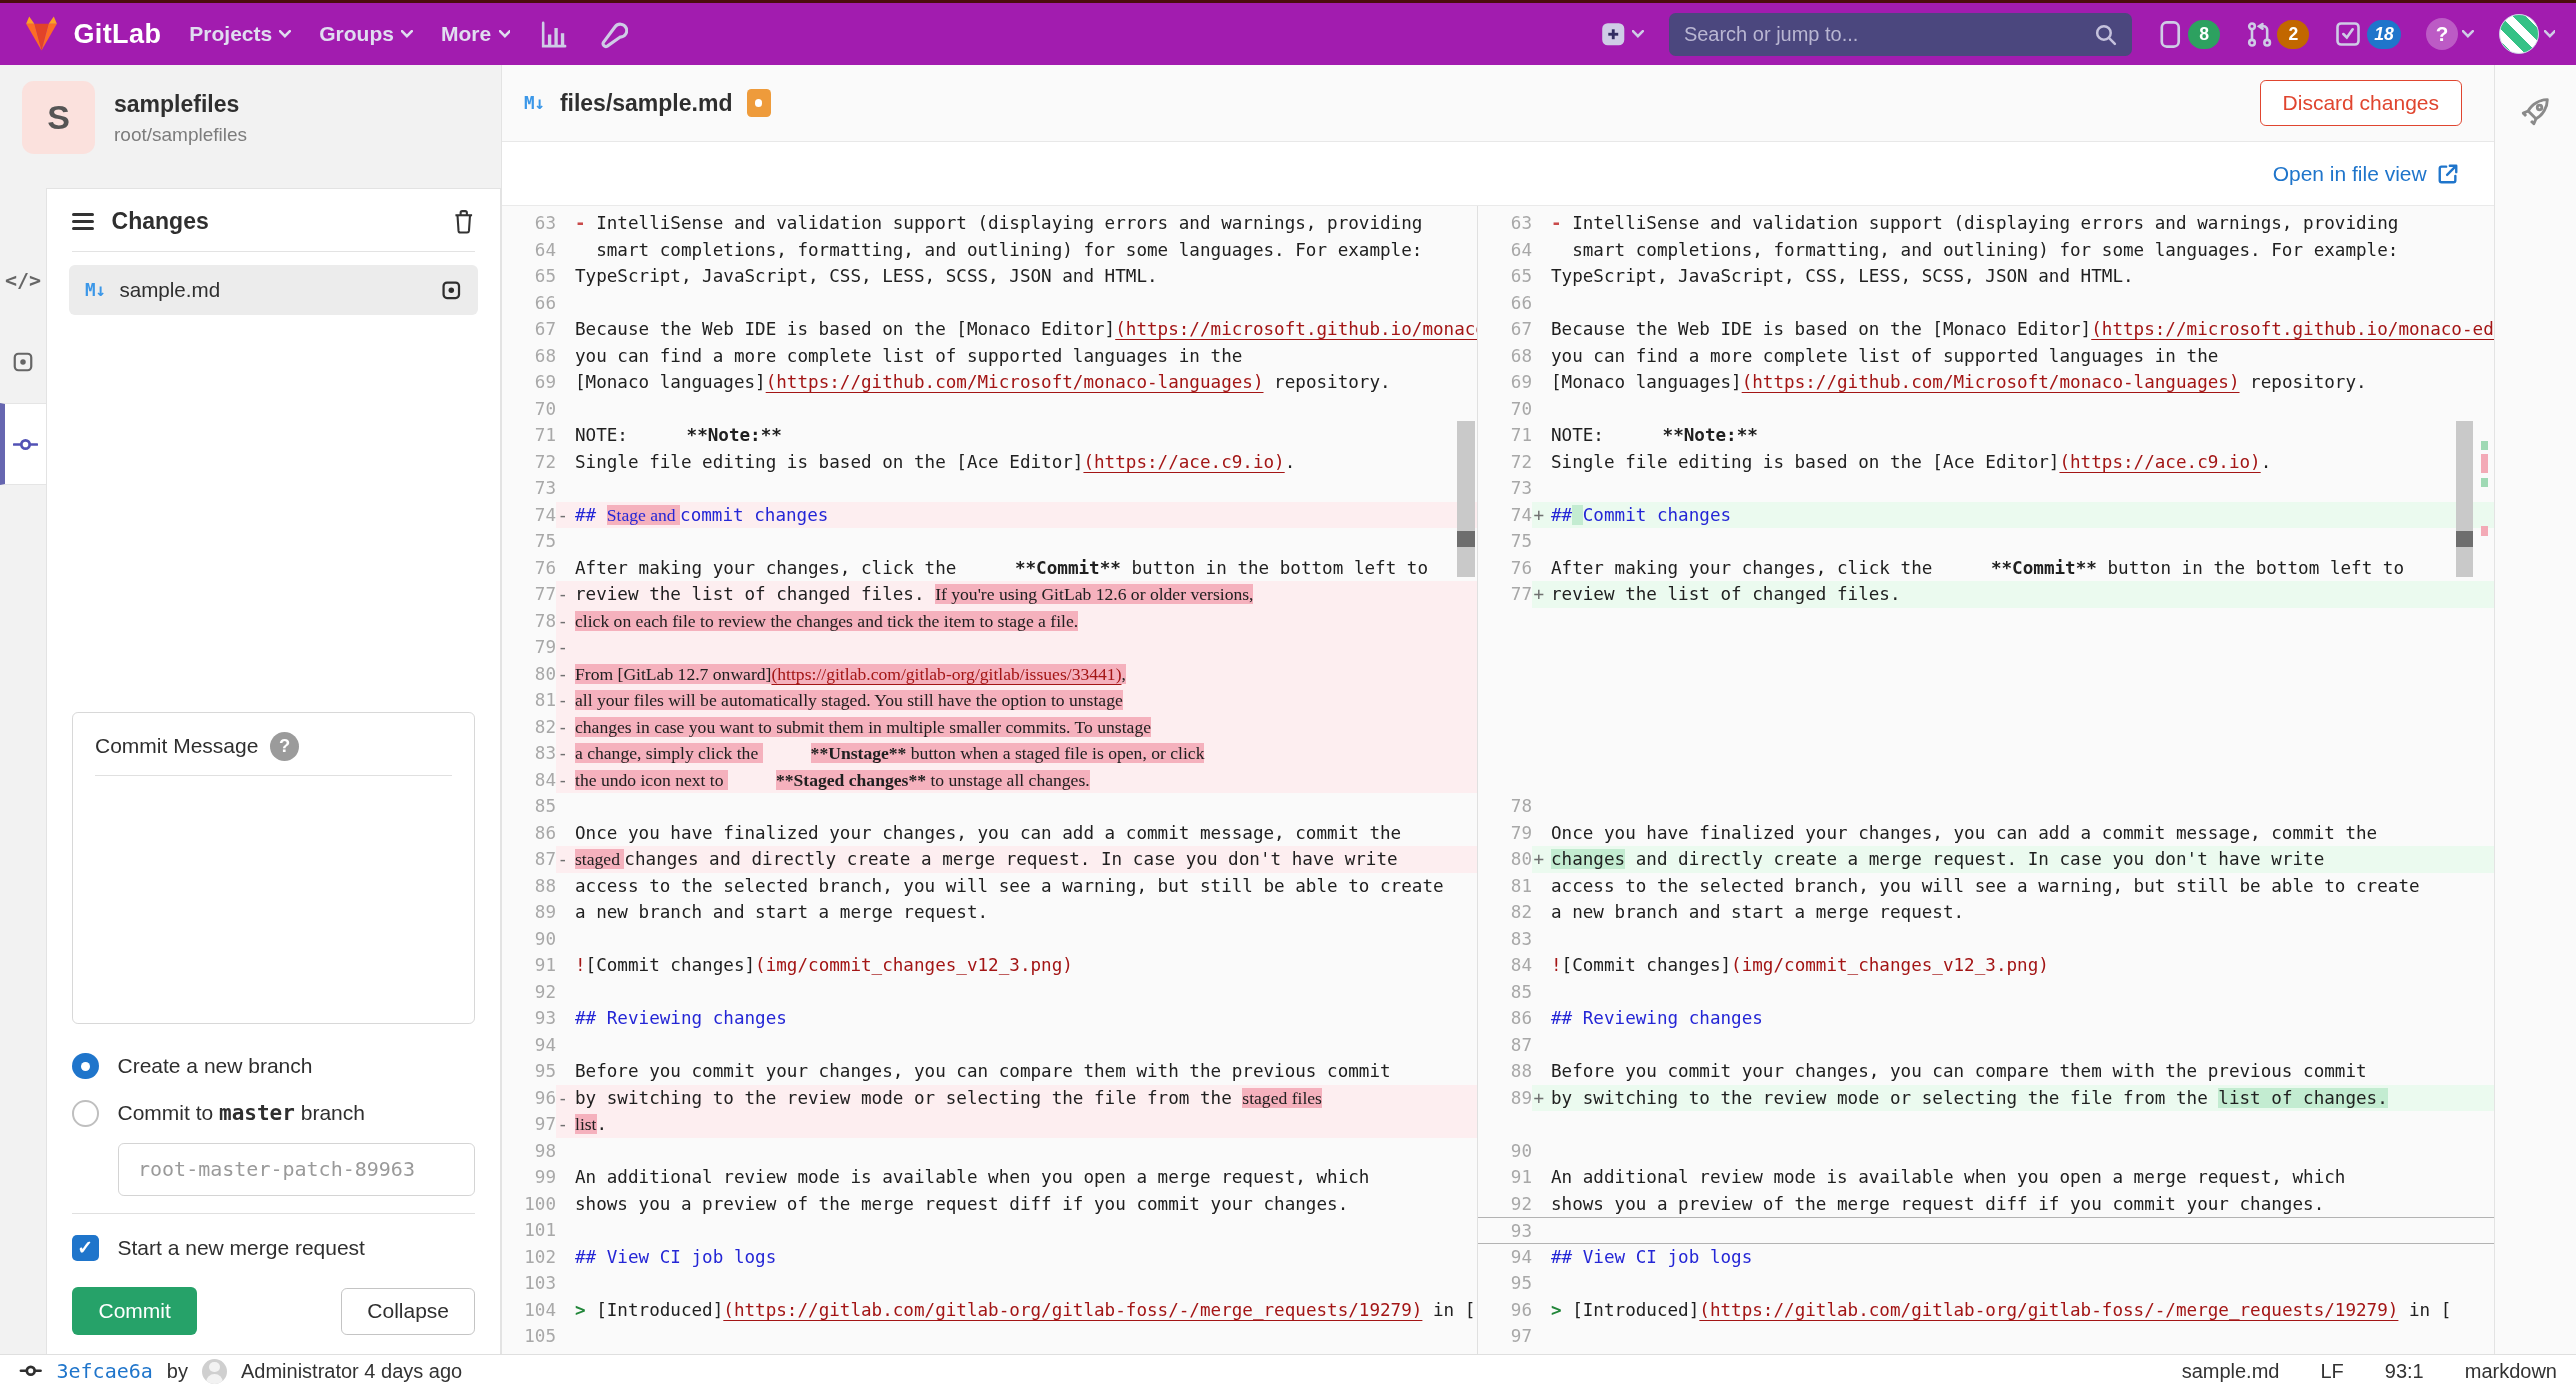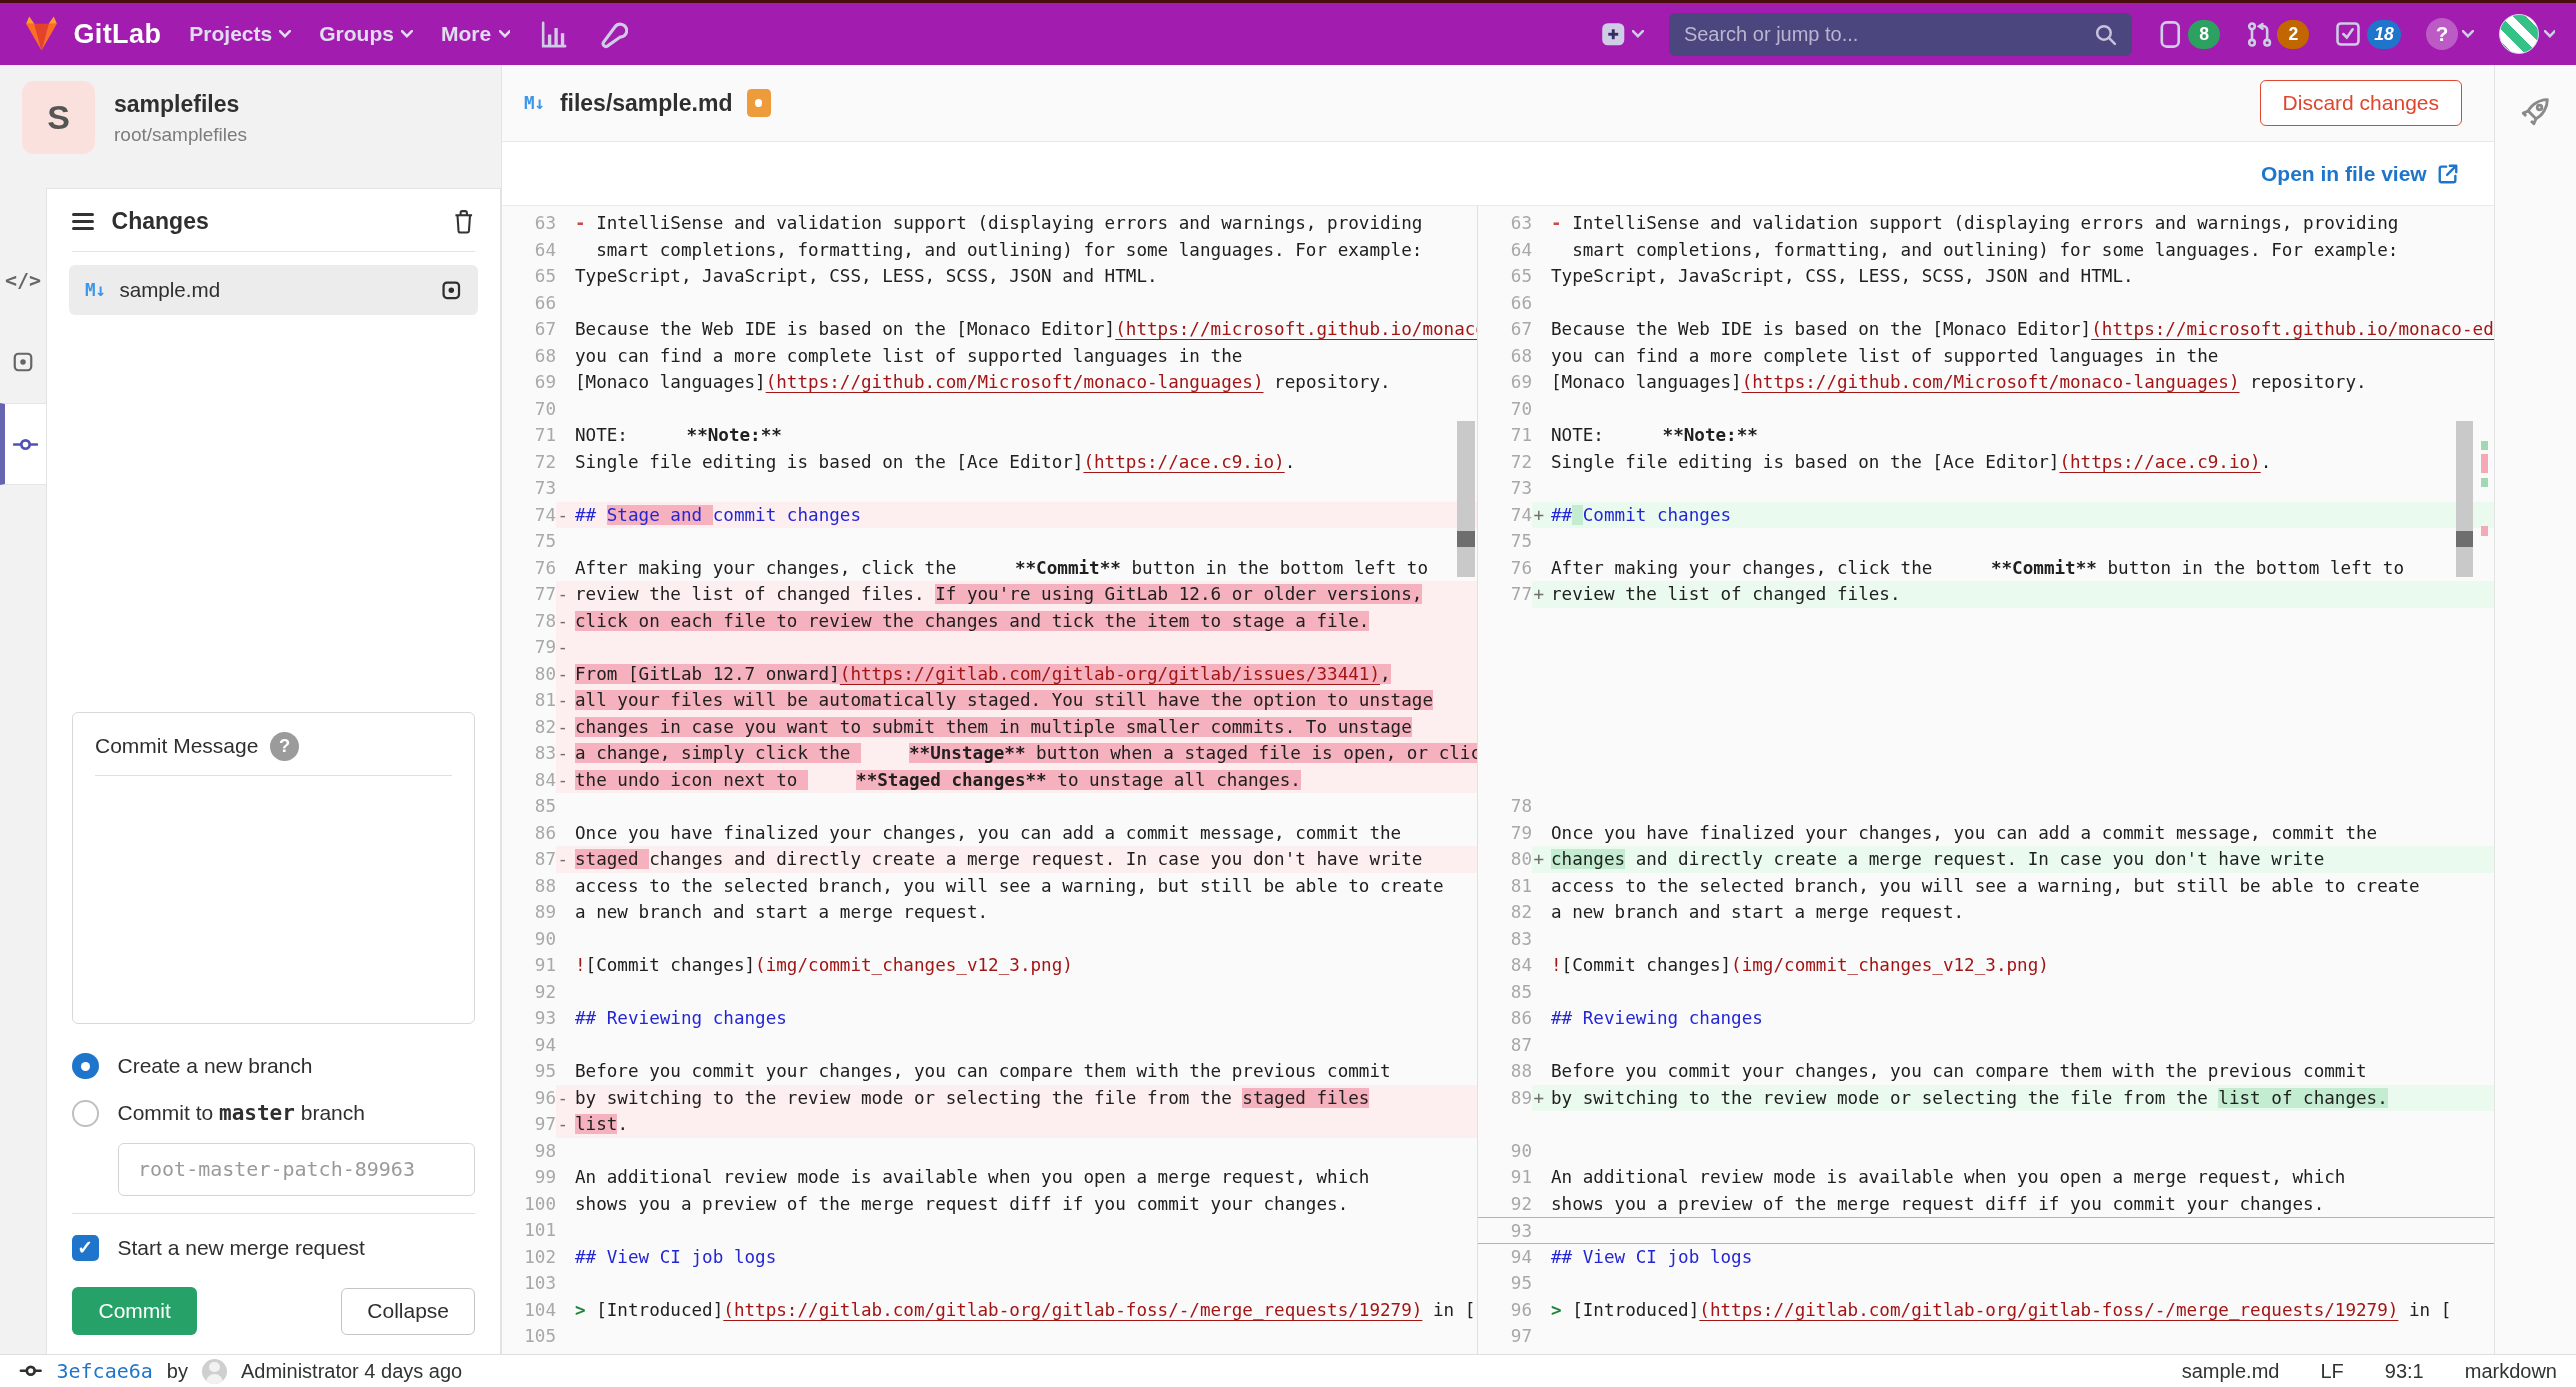--- a/index.html
+++ b/index.html
@@ -94,41 +94,41 @@
   .main { width:1993px; display:flex; flex-direction:column; border-left:0.7px solid #e3e3e3; }
   .file-head { height:77px; background:#fafafa; border-bottom:0.7px solid #e8e8e8;
     display:flex; align-items:center; padding:0 32px 0 22px; gap:14.7px; }
   .file-title { font-size:23px; font-weight:bold; color:#2f2f2f; }
   .mod-badge { width:23.5px; height:28px; border-radius:4.4px; background:#ee9b3b; position:relative; }
   .mod-badge::after { content:""; position:absolute; width:7.3px; height:7.3px; border-radius:50%;
     background:#fff; left:8px; top:10.3px; }
   .btn-discard { margin-left:auto; background:#fff; color:#e0452f; border:1.5px solid #e0452f;
     border-radius:5.9px; font-size:21px; padding:10.3px 22px; font-family:"Liberation Sans",sans-serif; }
   .diff-toolbar { height:64px; background:#fff; border-bottom:0.7px solid #eaeaea;
-    display:flex; align-items:center; justify-content:flex-end; padding-right:35px; gap:10.3px;font-weight:bold; }
+    display:flex; align-items:center; justify-content:flex-end; padding-right:35px; gap:10.3px; }
   .open-link { color:#1f75cb; font-size:21px; }
   .diff-wrap { flex:1; display:flex; position:relative; background:#fafafa; overflow:hidden; }
   .pane { height:100%; overflow:hidden; padding-top:4.4px; position:relative; }
   .pane-left { width:976px; border-right:0.7px solid #e0e0e0; }
   .pane-right { flex:1; }
   .drow { display:flex; height:26.5px; line-height:26.5px; }
   .dnum { width:54px; text-align:right; font-family:"DejaVu Sans Mono",monospace;
     font-size:17.6px; color:#a8a8a8; flex:0 0 auto; }
   .dmark { width:19px; padding-left:1.5px; font-family:"DejaVu Sans Mono",monospace;
     font-size:17.6px; color:#707070; flex:0 0 auto; }
   .dline { flex:1; display:flex; min-width:0; }
   .dcode { font-family:"DejaVu Sans Mono",monospace; font-size:17.6px; color:#202020;
     white-space:pre; overflow:hidden; flex:1; }
   .drow.t-d .dline { background:#fdeef0; }
   .drow.t-a .dline { background:#ebfaef; }
   .drow.cur .dline, .drow.cur .dnum { border-top:0.7px solid #b3b3b3; border-bottom:0.7px solid #b3b3b3; }
   .h { color:#2426d6; } .b { font-weight:bold;margin-left:48px; }
   .l { color:#a31515; text-decoration:underline; text-underline-offset:3.7px; }
   .u { color:#a31515; } .q { color:#22863a; font-weight:bold; } .d { color:#c94a4a; font-weight:bold; }
-  .wd { background:#f5b1bd; } .wa { background:#c3ecd1; }
+  .wd { background:#f5b1bd;font-family:Liberation Serif, serif; } .wa { background:#c3ecd1; }
   .vthumb { position:absolute; width:17.6px; background:#c9c9c9; }
   .vmark { position:absolute; width:17.6px; background:#6e6e6e; }
   .ruler-mark { position:absolute; width:7.3px; }
 
   
   .preview-rail { width:82px; background:#fafafa; border-left:0.7px solid #e3e3e3;
     display:flex; justify-content:center; padding-top:29px; color:#8a8a8a; }
 
   
   .sb-left { display:flex; align-items:center; gap:14px; }

